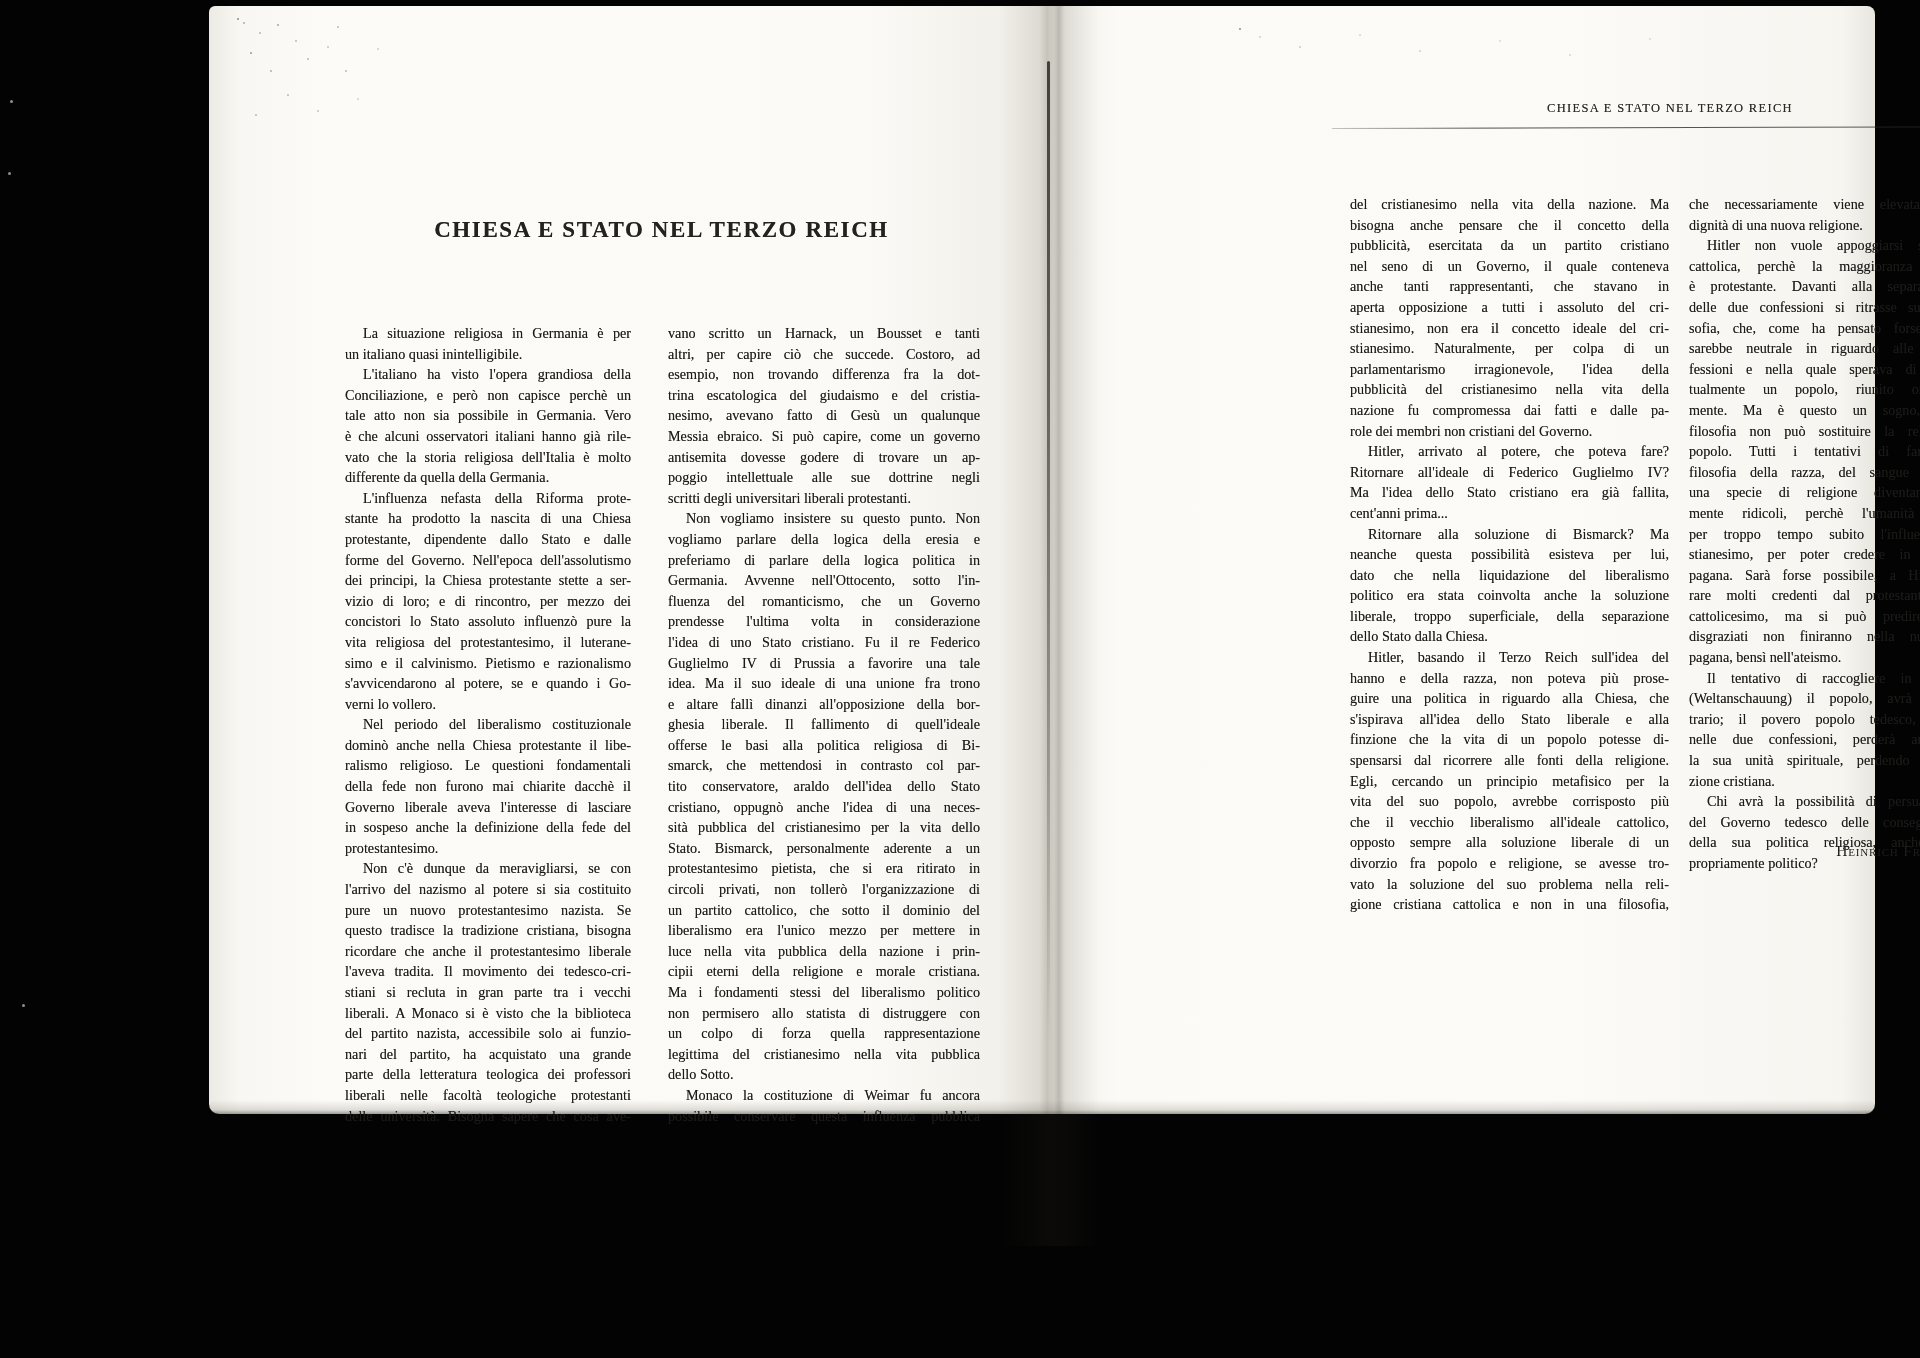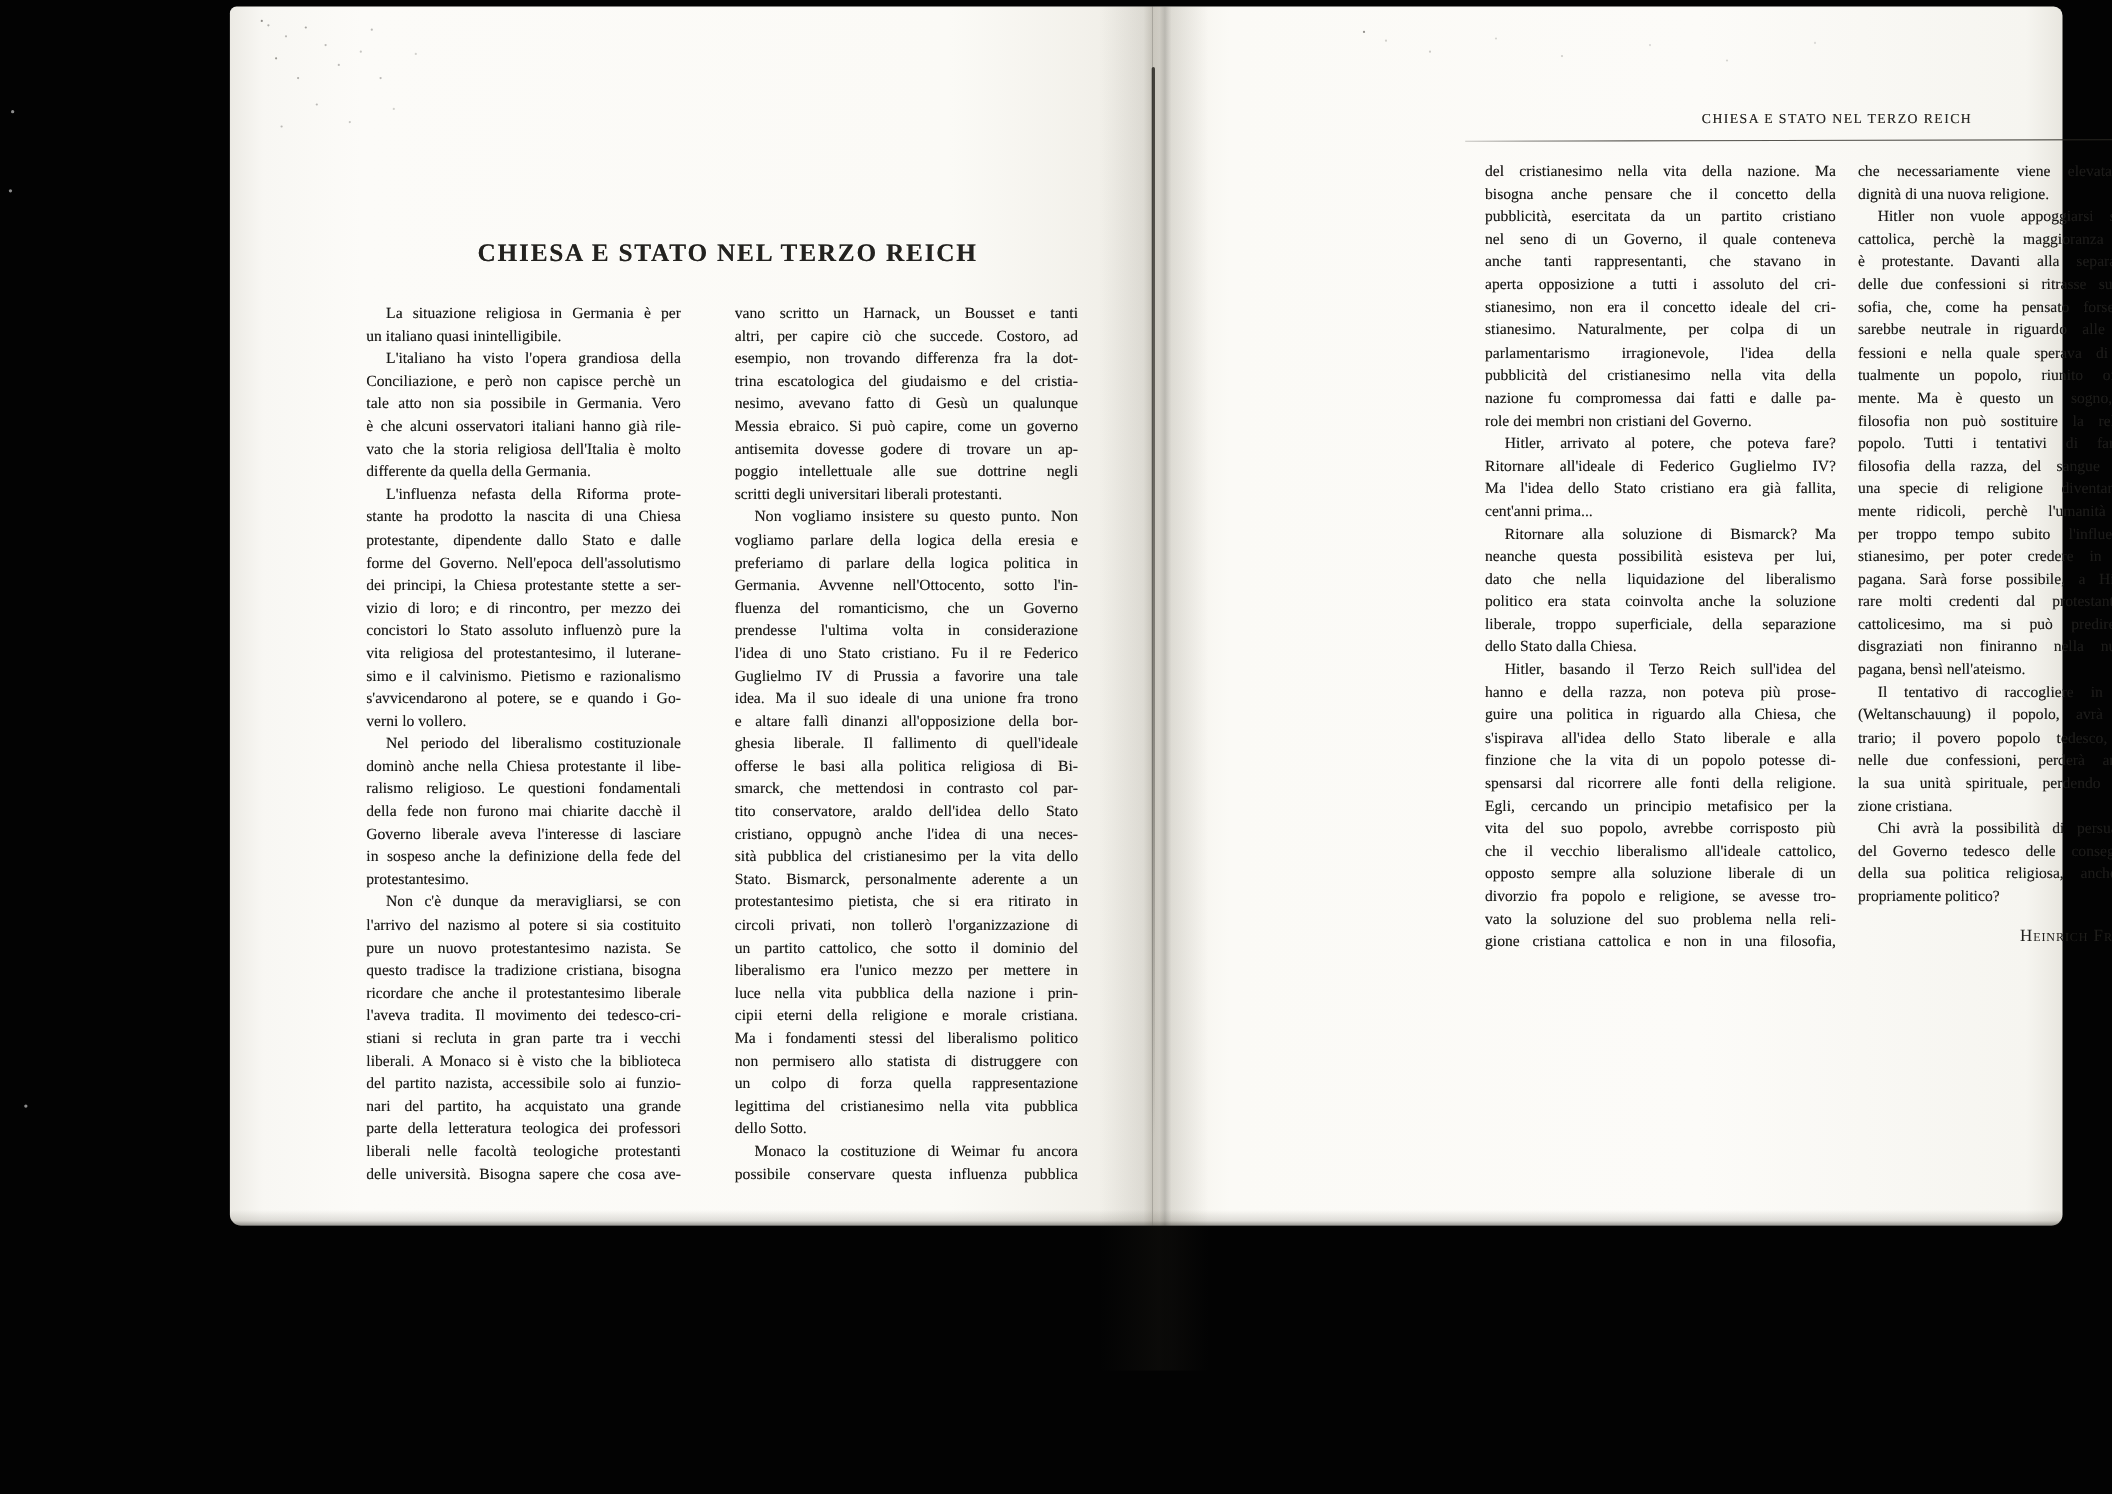--- a/index.html
+++ b/index.html
@@ -34,21 +34,21 @@
   .gutter-shade {
     position:absolute; left:790px; top:0; width:100px; height:1240px;
     background:linear-gradient(90deg,rgba(0,0,0,0) 0,rgba(60,55,45,.14) 55%,rgba(30,28,22,.25) 60%,rgba(60,55,45,.12) 66%,rgba(0,0,0,0) 100%);
   }
   .gutter-line {
     position:absolute; left:838px; top:55px; width:3px; height:980px;
     background:linear-gradient(180deg,rgba(20,18,14,.75) 0,rgba(20,18,14,.55) 35%,rgba(20,18,14,.28) 70%,rgba(20,18,14,0) 100%);
     border-radius:2px;
   }
   .txt { color:#1c1b19; text-shadow:0 0 .5px rgba(28,27,25,.55); }
-  .col { position:absolute; font-size:14.2px; line-height:20.6px; }
+  .col { position:absolute; font-size:14.2px; line-height:20.6px;margin-top:48px; }
   .line { height:20.6px; overflow:hidden; text-align:justify; text-align-last:justify; }
   .line.end { text-align-last:left; }
   .line.indent { text-indent:18px; }
   .article-title {
     position:absolute; left:136px; top:196px; width:633px;
     font-size:23px; letter-spacing:1.6px; text-align:center;
     color:#23221f; text-shadow:0 0 .6px rgba(35,34,31,.6);
   }
   .running-head {
     position:absolute; left:302px; top:95px; width:640px;
@@ -79,21 +79,21 @@
   .white-speck { position:absolute; width:3px; height:3px; border-radius:50%; background:rgba(255,255,255,.55); }
 </style>
 </head>
 <body>
 
 <div class="book">
 
   <div class="page page-left">
     <div class="speck speckles-tl"></div>
     <h1 class="article-title txt">CHIESA E STATO NEL TERZO REICH</h1>
-    <div class="col txt" style="left:124px; top:269px; width:286px;">
+    <div class="col txt" style="left:136px; top:269px; width:286px;">
         <div class="line indent">La situazione religiosa in Germania è per</div>
         <div class="line end">un italiano quasi inintelligibile.</div>
         <div class="line indent">L'italiano ha visto l'opera grandiosa della</div>
         <div class="line">Conciliazione, e però non capisce perchè un</div>
         <div class="line">tale atto non sia possibile in Germania. Vero</div>
         <div class="line">è che alcuni osservatori italiani hanno già rile-</div>
         <div class="line">vato che la storia religiosa dell'Italia è molto</div>
         <div class="line end">differente da quella della Germania.</div>
         <div class="line indent">L'influenza nefasta della Riforma prote-</div>
         <div class="line">stante ha prodotto la nascita di una Chiesa</div>

